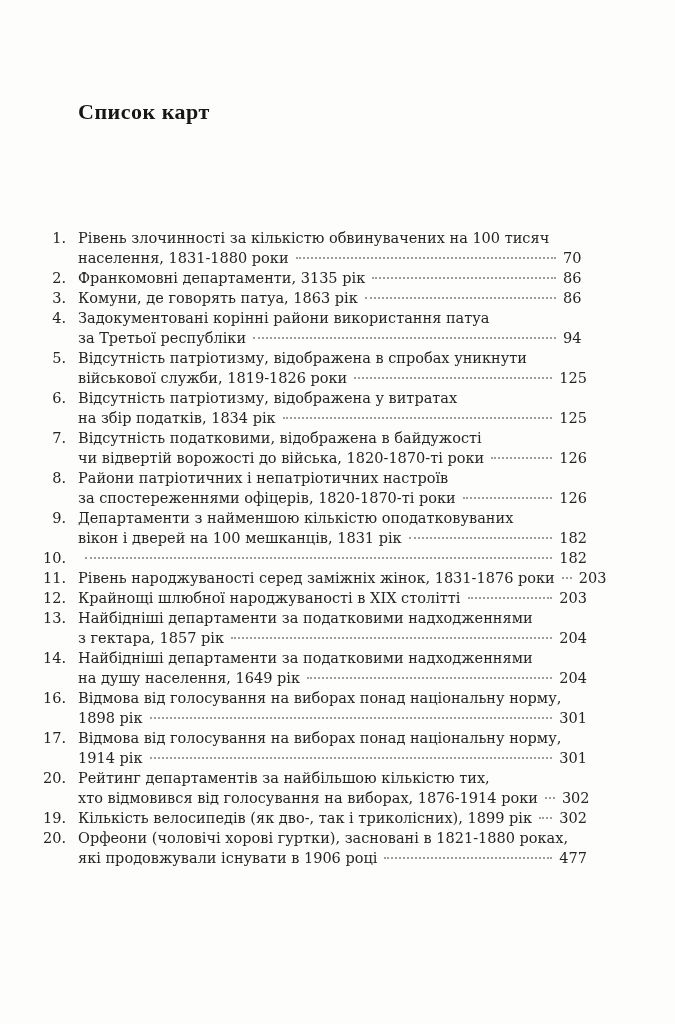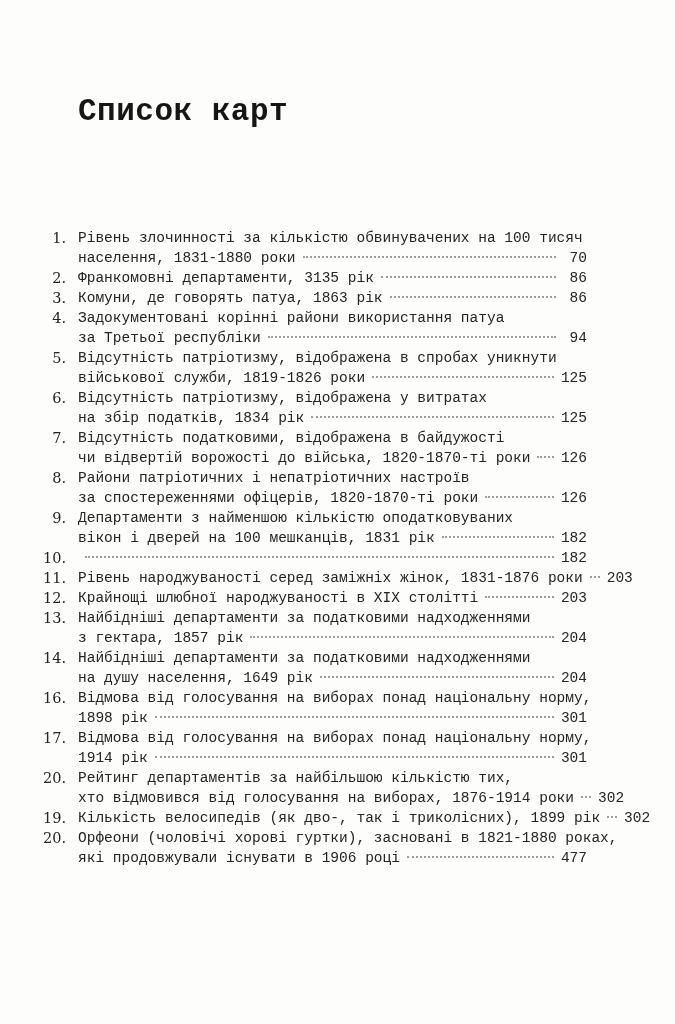--- a/index.html
+++ b/index.html
@@ -14,23 +14,23 @@
     margin: 0 auto;
     background: #fdfdfc;
     box-sizing: border-box;
     padding: 96px 88px 0 78px;
     font-family: "DejaVu Serif", serif;
     color: #242424;
     overflow: hidden;
   }
   .page-title {
     margin: 0;
-    font-family: Liberation Mono, monospace;
+    font-family: Liberation Serif, serif;
     font-weight: bold;
-    font-size: 31px;
+    font-size: 22px;
     line-height: 32px;
     letter-spacing: 0.5px;
     color: #161616;
   }
   .map-list {
     list-style: none;
     margin: 100px 0 0 0;
     padding: 0;
     font-size: 14.5px;
   }
@@ -49,37 +49,36 @@
   }
   .content {
     flex: 1;
     min-width: 0;
   }
   .line {
     display: flex;
     align-items: baseline;
     line-height: 20px;
     white-space: nowrap;
-    font-family: Liberation Mono, monospace;
   }
   .txt {
     flex: none;
   }
   .leader {
     flex: 1;
     min-width: 10px;
     margin: 0 7px;
     border-bottom: 2px dotted #9c9c9c;
     position: relative;
     top: -4px;
   }
   .pg {
     flex: none;
     min-width: 24px;
-    text-align: right;
+    text-align: left;
     color: #242424;
   }
 </style>
 </head>
 <body>
 
 <div class="page">
   <h1 class="page-title">Список карт</h1>
   <ol class="map-list">
       <li class="entry">

